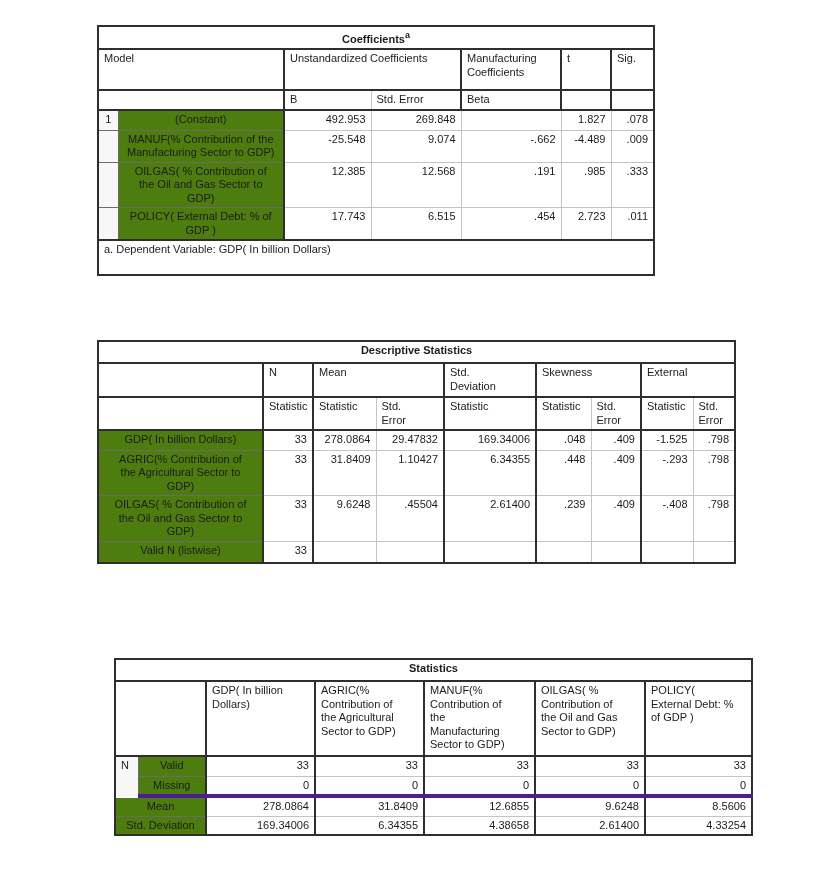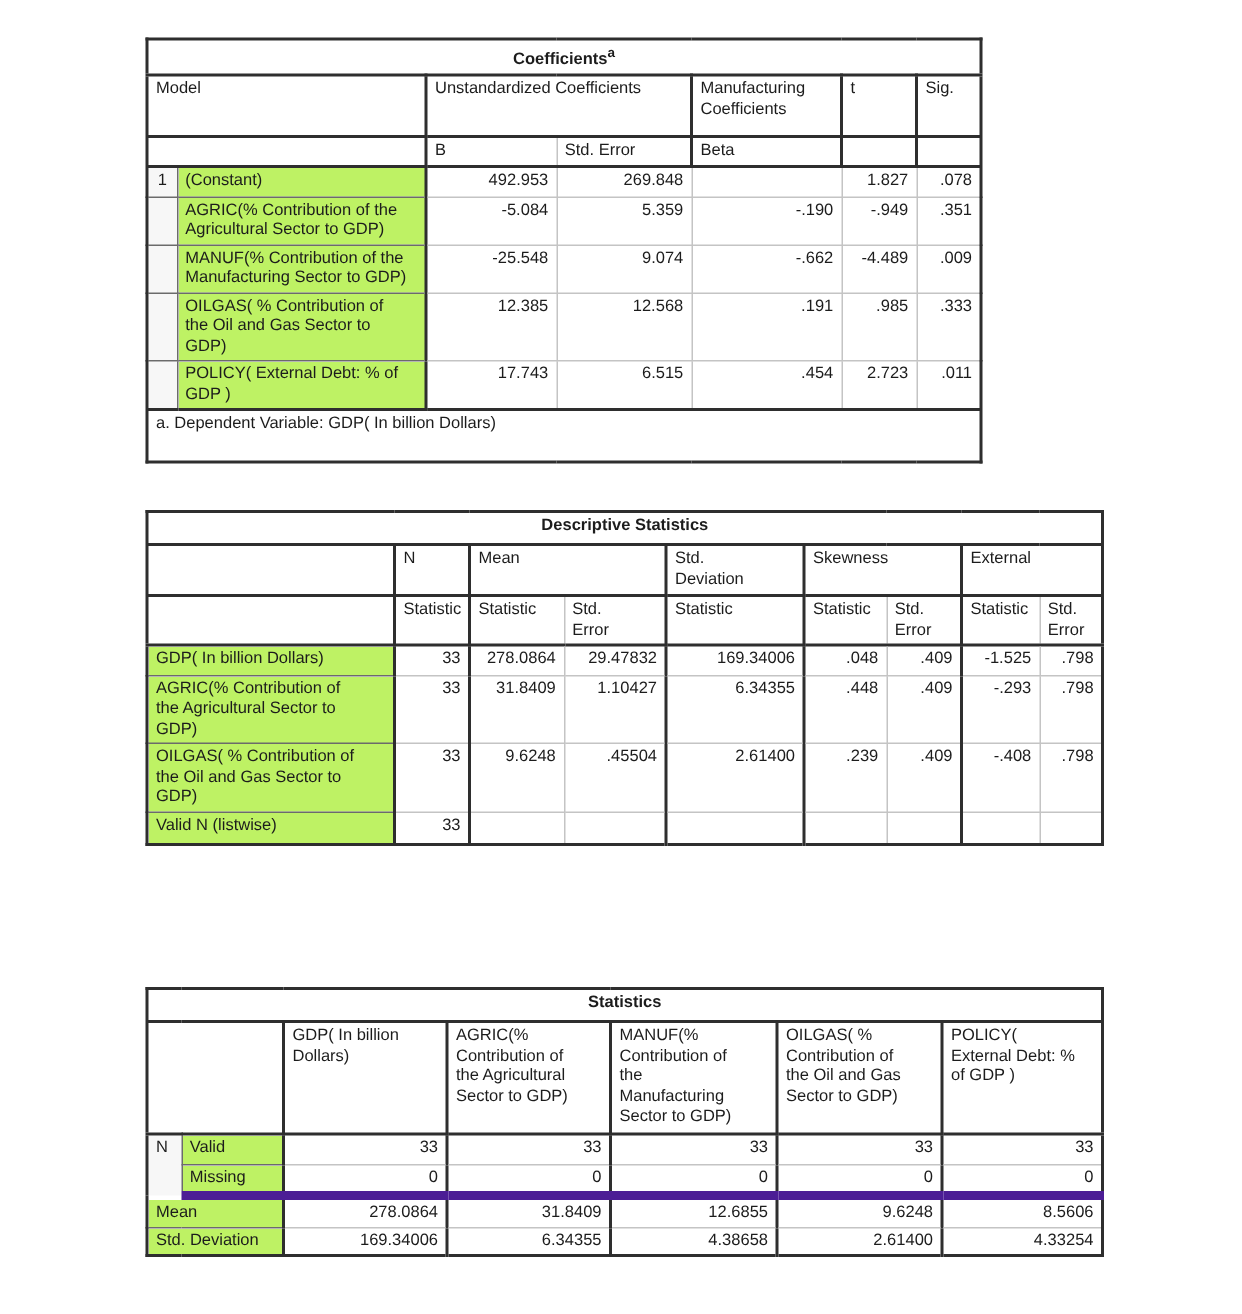--- a/index.html
+++ b/index.html
@@ -41,44 +41,44 @@
   td.hdr {
     color: #3d4752;
     vertical-align: bottom;
     white-space: pre-line;
     background: #ffffff;
     padding-bottom: 3px;
   }
   td.hdr-left { text-align: left; }
   
   td.lbl {
-    background: #bef264;
+    background: #4d7c0f;
     color: #3d4752;
     white-space: pre-line;
-    text-align: left;
+    text-align: center;
   }
   
   td.nocol {
     background: #f7f7f7;
     color: #3d4752;
     text-align: center;
   }
   
   td.num { text-align: right; background: #ffffff; }
   
   td.foot {
     text-align: left;
     vertical-align: middle;
     font-size: 11px;
     color: #1c1c1c;
     background: #ffffff;
   }
   
   .bb-k  { border-bottom: 2px solid #2e2e2e; margin-top: 42px; }   
-  .bb-t  { border-bottom: 6px solid #4c1d95; }   
+  .bb-t  { border-bottom: 4px solid #4c1d95; }   
   .bb-g  { border-bottom: 1px solid #c4c4c4; }   
   .bb-d  { border-bottom: 1px solid #6b6b6b; }   
   .br-k  { border-right: 2px solid #2e2e2e; }    
   .br-g  { border-right: 1px solid #c4c4c4; }    
   .br-d  { border-right: 1px solid #6b6b6b; }    
 </style>
 </head>
 <body>
 
 <div class="page">
@@ -114,30 +114,20 @@
       <td class="hdr bb-k"></td>
     </tr>
     <tr style="height:20px">
       <td class="nocol bb-d br-d">1</td>
       <td class="lbl bb-d br-k">(Constant)</td>
       <td class="num bb-g br-g">492.953</td>
       <td class="num bb-g br-g">269.848</td>
       <td class="num bb-g br-g"></td>
       <td class="num bb-g br-g">1.827</td>
       <td class="num bb-g">.078</td>
-    </tr>
-    <tr style="height:30px">
-      <td class="nocol bb-d br-d"></td>
-      <td class="lbl bb-d br-k">AGRIC(% Contribution of the
-Agricultural Sector to GDP)</td>
-      <td class="num bb-g br-g">-5.084</td>
-      <td class="num bb-g br-g">5.359</td>
-      <td class="num bb-g br-g">-.190</td>
-      <td class="num bb-g br-g">-.949</td>
-      <td class="num bb-g">.351</td>
     </tr>
     <tr style="height:30px">
       <td class="nocol bb-d br-d"></td>
       <td class="lbl bb-d br-k">MANUF(% Contribution of the
 Manufacturing Sector to GDP)</td>
       <td class="num bb-g br-g">-25.548</td>
       <td class="num bb-g br-g">9.074</td>
       <td class="num bb-g br-g">-.662</td>
       <td class="num bb-g br-g">-4.489</td>
       <td class="num bb-g">.009</td>
@@ -252,21 +242,21 @@
       <td class="num br-k"></td>
       <td class="num br-k"></td>
       <td class="num br-g"></td>
       <td class="num br-k"></td>
       <td class="num br-g"></td>
       <td class="num"></td>
     </tr>
   </tbody>
     </table>
 
-  <table class="spss" style="left:97px; top:658px; width:637px;padding-left:40px;">
+  <table class="spss" style="left:114px; top:658px; width:637px;padding-left:40px;">
     <colgroup>
       <col style="width:23px">
         <col style="width:68px">
         <col style="width:109px">
         <col style="width:109px">
       <col style="width:111px">
         <col style="width:110px">
         <col style="width:107px">
     </colgroup>
     <tbody>

